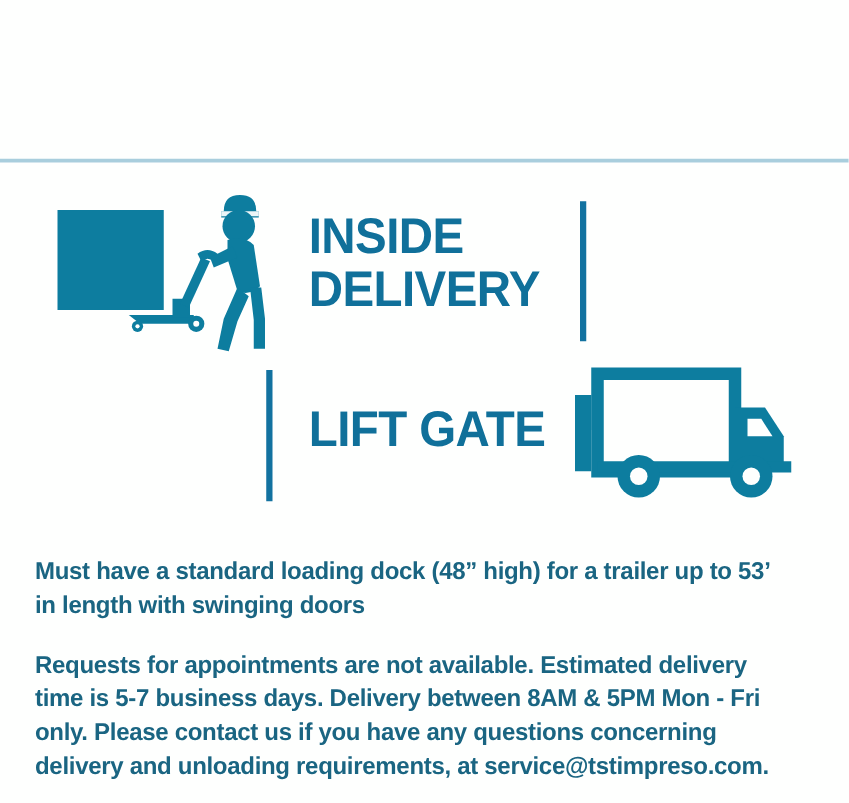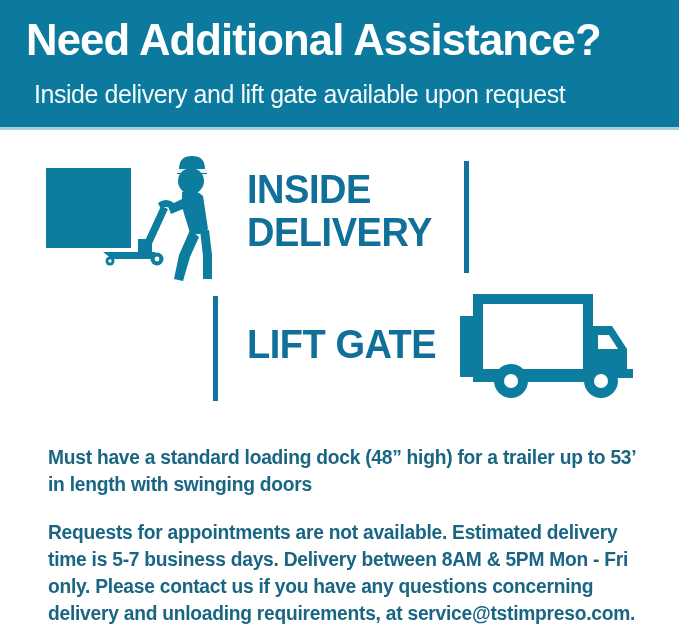--- a/index.html
+++ b/index.html
@@ -134,21 +134,21 @@
     position: absolute;
     left: 455px;
     top: 167px;
     width: 200px;
     height: 120px;
   }
 
   
   .body-text {
     position: absolute;
-    left: 48px;
+    left: 28px;
     top: 444px;
     width: 600px;
   }
   .para {
     color: #1a6582;
     font-family: "Liberation Sans", sans-serif;
     font-weight: bold;
     font-size: 19.5px;
     line-height: 27px;
     letter-spacing: -0.25px;
@@ -158,24 +158,20 @@
   }
   .para + .para {
     margin-top: 21px;
   }
 </style>
 </head>
 <body>
 
 <div class="page">
 
-  <div class="banner">
-    <div class="banner-title">Need Additional Assistance?</div>
-    <div class="banner-subtitle">Inside delivery and lift gate available upon request</div>
-  </div>
   <div class="banner-underline"></div>
 
   <div class="mid">
 
     <div class="icon-inside-delivery">
       <svg viewBox="0 0 200 140" width="200" height="140" xmlns="http://www.w3.org/2000/svg">
 
         <rect x="6" y="17" width="85" height="80" fill="#0d7d9f"></rect>
 
         <path d="M63 101 L115 101 L115 108 L72 108 Z" fill="#0d7d9f"></path>

